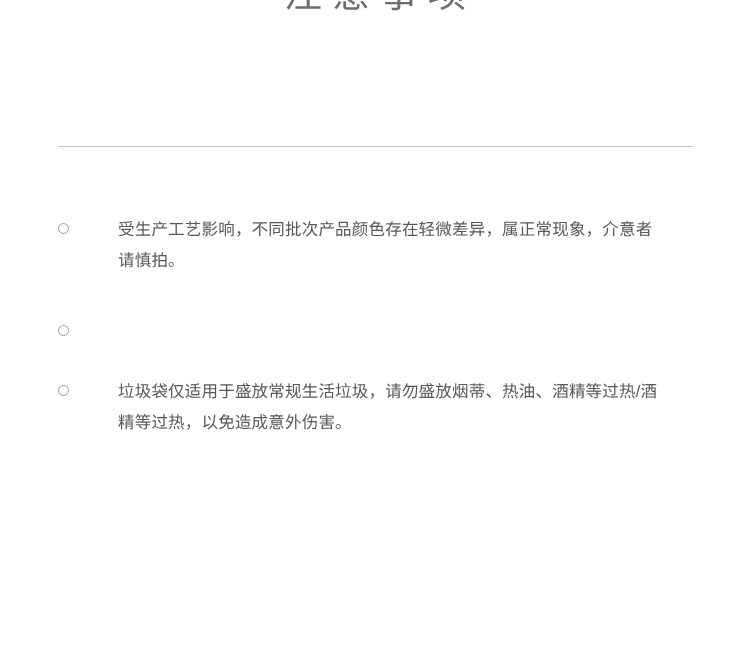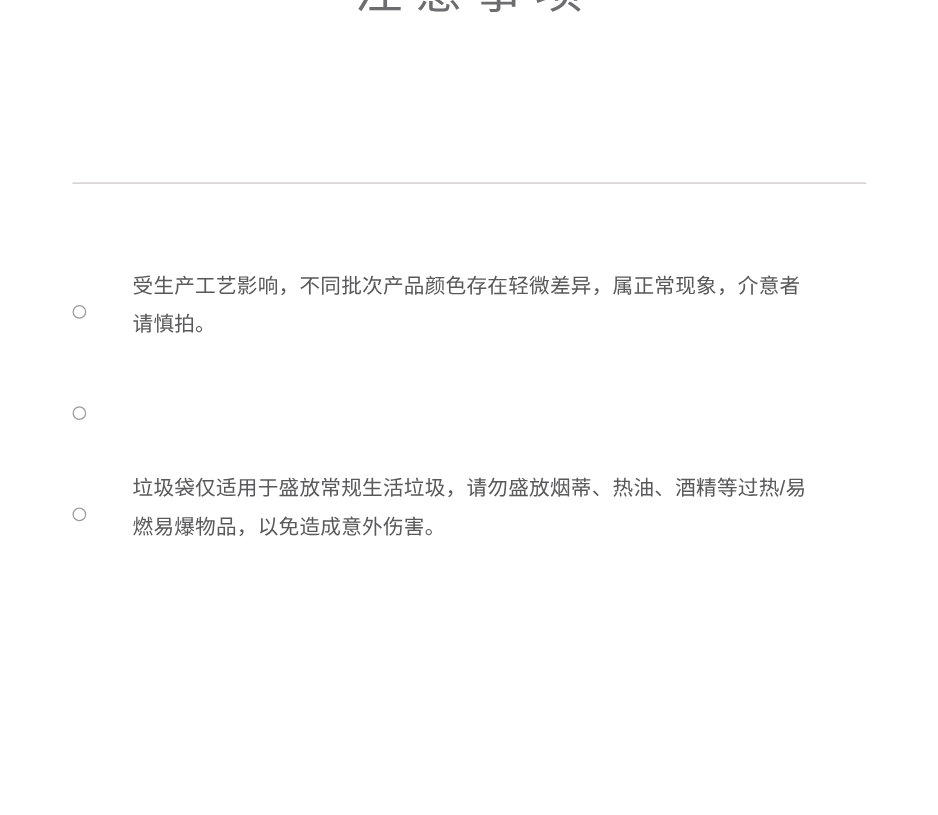--- a/index.html
+++ b/index.html
@@ -51,22 +51,23 @@
   }
   
   .notes {
     position: absolute;
     top: 214px;
     left: 58px;
     width: 640px;
   }
   .note-item {
     display: flex;
-    align-items: center;
+    align-items: flex-start;
     margin-bottom: 40px;
+    gap: 12px;
   }
   .note-item:last-child {
     margin-bottom: 0;
   }
   .bullet {
     flex: 0 0 auto;
     width: 11px;
     height: 11px;
     border: 1px solid #9b9a9c;
     border-radius: 50%;
@@ -100,18 +101,18 @@
       <span class="bullet"></span>
       <span class="note-text">受生产工艺影响，不同批次产品颜色存在轻微差异，属正常现象，介意者请慎拍。</span>
     </div>
 
     <div class="note-item">
       <span class="bullet"></span>
     </div>
 
     <div class="note-item">
       <span class="bullet"></span>
-      <span class="note-text">垃圾袋仅适用于盛放常规生活垃圾，请勿盛放烟蒂、热油、酒精等过热/易燃易爆物品，以免造成意外伤害。</span>
+      <span class="note-text">垃圾袋仅适用于盛放常规生活垃圾，请勿盛放烟蒂、热油、酒精等过热/酒精等过热，以免造成意外伤害。</span>
     </div>
 
   </div>
 
 </div>
 
 </body></html>

